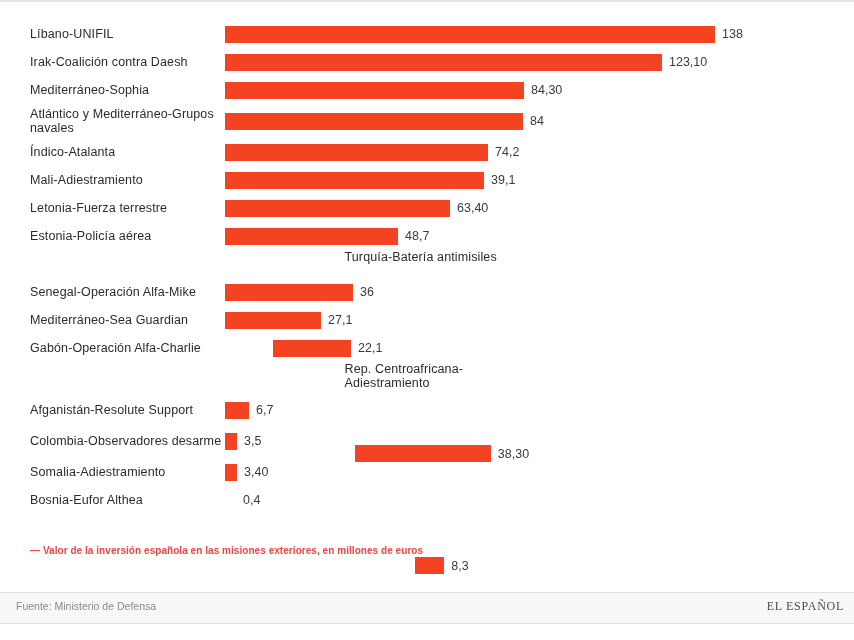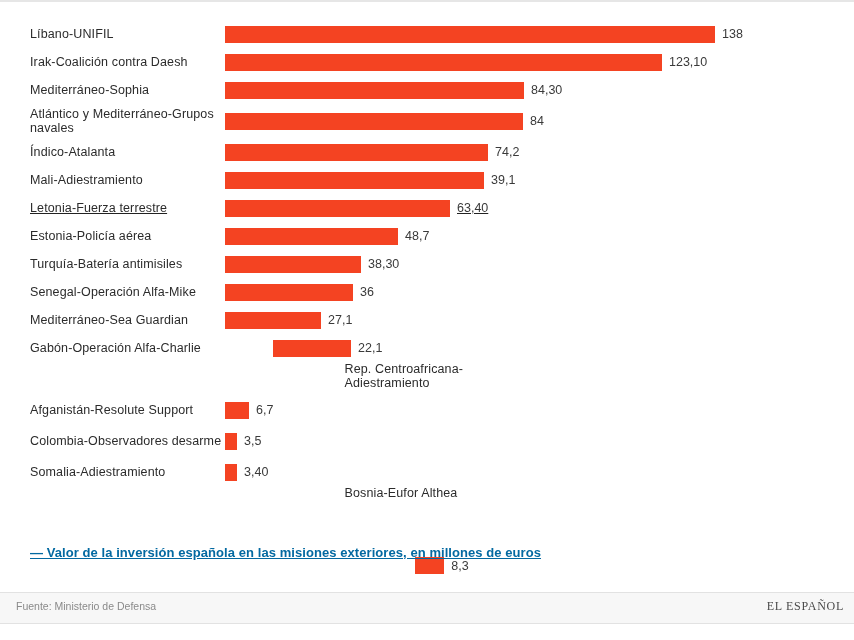--- a/index.html
+++ b/index.html
@@ -73,25 +73,24 @@
     margin-left: 7px;
     white-space: nowrap;
   }
   .caption-block {
     position: absolute;
     left: 30px;
     top: 545px;
     width: 790px;
   }
   .caption {
-    font-size: 13px;
+    font-size: 10px;
     font-weight: bold;
-    color: #0369a1;
+    color: #ef4444;
     letter-spacing: 0.005em;
-    text-decoration: underline;
   }
   .bottom-rule {
     position: absolute;
     left: 0;
     top: 592px;
     width: 854px;
     height: 1px;
     background: #e2e2e2;
   }
   .footer {
@@ -172,35 +171,35 @@
             <div class="value">74,2</div>
           </div>
         </div>
         <div class="row" style="height: 28px;">
           <div class="label">Mali-Adiestramiento</div>
           <div class="barwrap">
             <div class="bar" style="width: 259px; background: rgb(244, 67, 34);"></div>
             <div class="value">39,1</div>
           </div>
         </div>
-        <div class="row" style="height: 28px; text-decoration: underline;">
+        <div class="row" style="height: 28px;">
           <div class="label">Letonia-Fuerza terrestre</div>
           <div class="barwrap">
             <div class="bar" style="width: 225px; background: rgb(244, 67, 34);"></div>
             <div class="value">63,40</div>
           </div>
         </div>
         <div class="row" style="height: 28px;">
           <div class="label">Estonia-Policía aérea</div>
           <div class="barwrap">
             <div class="bar" style="width: 173px; background: rgb(244, 67, 34);"></div>
             <div class="value">48,7</div>
           </div>
         </div>
-        <div class="row" style="height: 28px;">
+        <div class="row" style="height: 28px; flex-direction: column;">
           <div class="label">Turquía-Batería antimisiles</div>
           <div class="barwrap">
             <div class="bar" style="width: 136px; background: rgb(244, 67, 34);"></div>
             <div class="value">38,30</div>
           </div>
         </div>
         <div class="row" style="height: 28px;">
           <div class="label">Senegal-Operación Alfa-Mike</div>
           <div class="barwrap">
             <div class="bar" style="width: 128px; background: rgb(244, 67, 34);"></div>
@@ -242,21 +241,21 @@
             <div class="value">3,5</div>
           </div>
         </div>
         <div class="row" style="height: 28px;">
           <div class="label">Somalia-Adiestramiento</div>
           <div class="barwrap">
             <div class="bar" style="width: 12px; background: rgb(244, 67, 34);"></div>
             <div class="value">3,40</div>
           </div>
         </div>
-        <div class="row" style="height: 28px; flex-direction: column;">
+        <div class="row" style="height: 28px;">
           <div class="label">Bosnia-Eufor Althea</div>
           <div class="barwrap">
             <div class="bar" style="width: 0px; background: rgb(244, 67, 34);"></div>
             <div class="value" style="margin-left: 18px;">0,4</div>
           </div>
         </div>
       </div>
   </div>
 
   <div class="caption-block">

